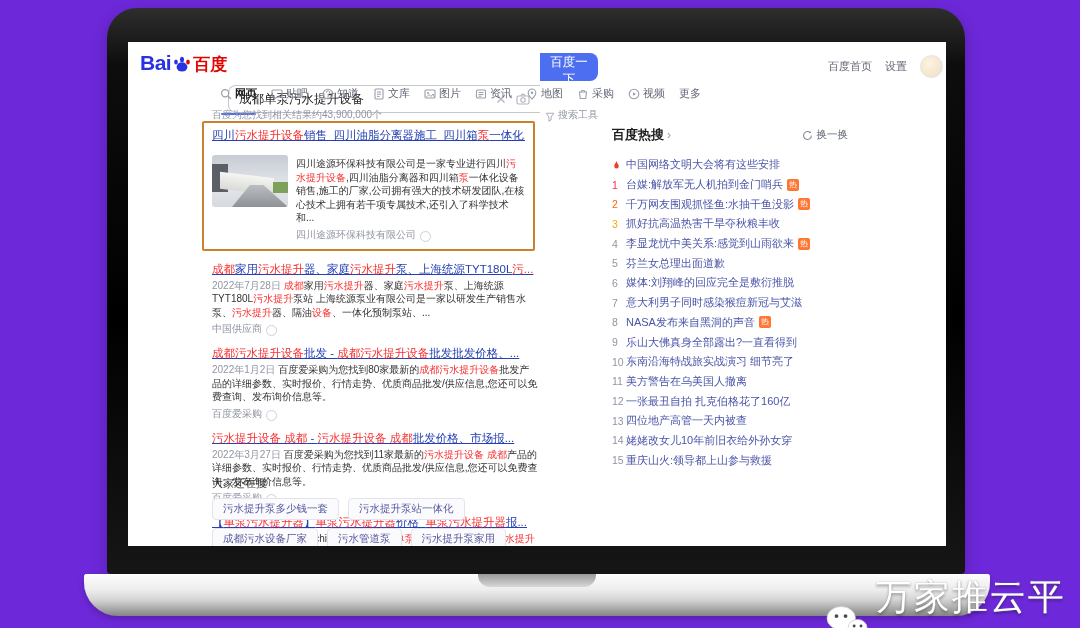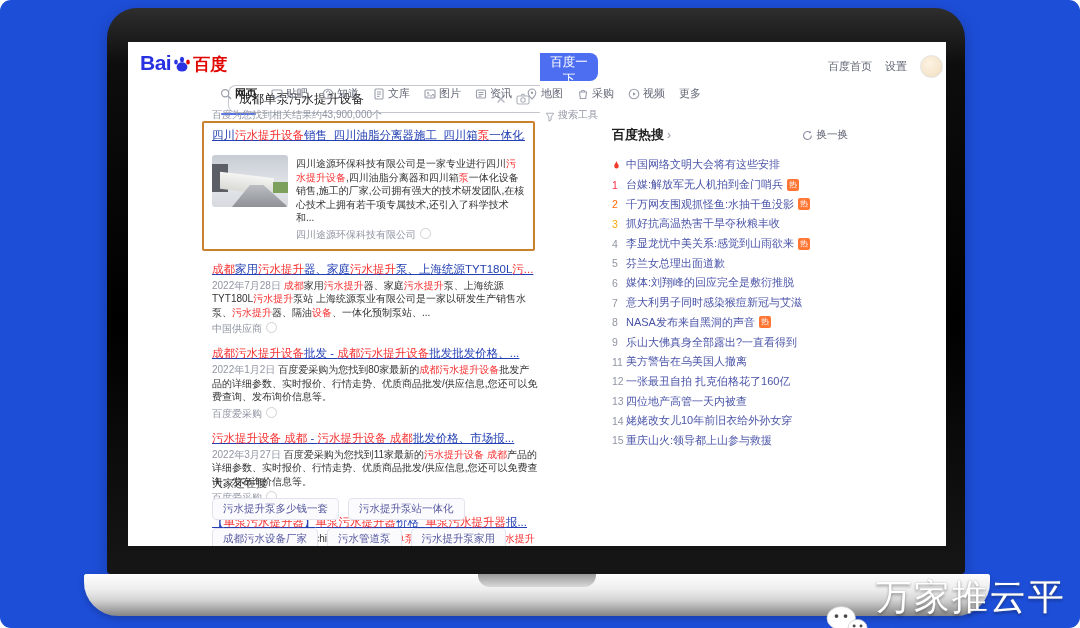--- a/index.html
+++ b/index.html
@@ -1,17 +1,17 @@
 <!DOCTYPE html>
 <html><head>
 <meta charset="utf-8">
 <style>
   html,body{margin:0;padding:0;}
   body{width:1080px;height:628px;background:#fff;font-family:"Liberation Sans",sans-serif;overflow:hidden;}
-  .stage{position:relative;width:1080px;height:628px;background:#1d4ed8;border-radius:11px;}
+  .stage{position:relative;width:1080px;height:628px;background:#6d28d9;}
 
   
   .laptop-screen{position:absolute;left:107px;top:8px;width:858px;height:566px;
     background:linear-gradient(180deg,#2e2e2e 0%,#0d0d0d 10%,#000 55%,#161616 100%);
     border-radius:30px 30px 4px 4px;box-shadow:0 5px 16px rgba(0,0,0,.22);}
   .screen{position:absolute;left:21px;top:34px;width:818px;height:504px;background:#fff;overflow:hidden;}
   .laptop-base{position:absolute;left:84px;top:574px;width:906px;height:42px;
     background:linear-gradient(180deg,#fdfdfd 0%,#ededed 38%,#d6d6d6 60%,#bfbfbf 72%,#a5a5a5 84%,#858585 100%);
     border-radius:3px 3px 34px 34px;box-shadow:0 3px 7px rgba(0,0,0,.2), inset 0 1px 0 #fff;}
   .laptop-notch{position:absolute;left:calc(50% - 59px);top:0;width:118px;height:13px;
@@ -50,21 +50,21 @@
   .results{position:absolute;left:84px;top:79px;width:326px;}
   .result{margin-bottom:9px;}
   .result--boxed{border:2px solid #c9812f;border-radius:2px;padding:4px 8px 7px;margin:0 3px 10px -10px;}
   .r-title{display:block;font-size:11.5px;line-height:16px;color:#2440b3;text-decoration:underline;
     white-space:nowrap;overflow:hidden;cursor:pointer;}
   .hl{color:#f73131;}
   .date{color:#9195a3;}
   .r-body.with-thumb{display:flex;gap:8px;margin-top:12px;}
   .r-right{flex:1;min-width:0;}
   .r-snippet{font-size:10px;line-height:13.5px;color:#333;margin-top:2px;}
-  .r-source{margin-top:3px;font-size:10px;color:#9195a3;display:flex;align-items:flex-start;gap:4px;}
+  .r-source{margin-top:3px;font-size:10px;color:#9195a3;display:flex;align-items:flex-end;gap:4px;}
   .src-dot{width:9px;height:9px;border:1px solid #d0d0d6;border-radius:50%;display:inline-block;}
 
   .thumb{position:relative;width:76px;height:52px;flex:none;overflow:hidden;border-radius:3px;
     background:linear-gradient(#c7ccd4,#e3e6ea 60%,#d6d9dd);}
   .t-bldg{position:absolute;left:0;top:9px;width:16px;height:28px;background:#5c5f66;}
   .t-wall{position:absolute;left:8px;top:20px;width:54px;height:17px;background:linear-gradient(#f5f5f3,#d9d9d5);transform:skewY(7deg);}
   .t-road{position:absolute;left:20px;top:30px;width:56px;height:22px;background:linear-gradient(#babdc1,#8e9196);clip-path:polygon(32% 0,56% 0,100% 100%,0 100%);}
   .t-green{position:absolute;right:0;top:27px;width:15px;height:11px;background:#7da05c;}
 
   
@@ -365,20 +365,24 @@
             <li class="hot-item">
               <span class="rank">8</span>
               <span class="h-text">NASA发布来自黑洞的声音</span>
               <span class="badge">热</span>
             </li>
             <li class="hot-item">
               <span class="rank">9</span>
               <span class="h-text">乐山大佛真身全部露出?一直看得到</span>
             </li>
             <li class="hot-item">
+              <span class="rank">10</span>
+              <span class="h-text">东南沿海特战旅实战演习 细节亮了</span>
+            </li>
+            <li class="hot-item">
               <span class="rank">11</span>
               <span class="h-text">美方警告在乌美国人撤离</span>
             </li>
             <li class="hot-item">
               <span class="rank">12</span>
               <span class="h-text">一张最丑自拍 扎克伯格花了160亿</span>
             </li>
             <li class="hot-item">
               <span class="rank">13</span>
               <span class="h-text">四位地产高管一天内被查</span>

